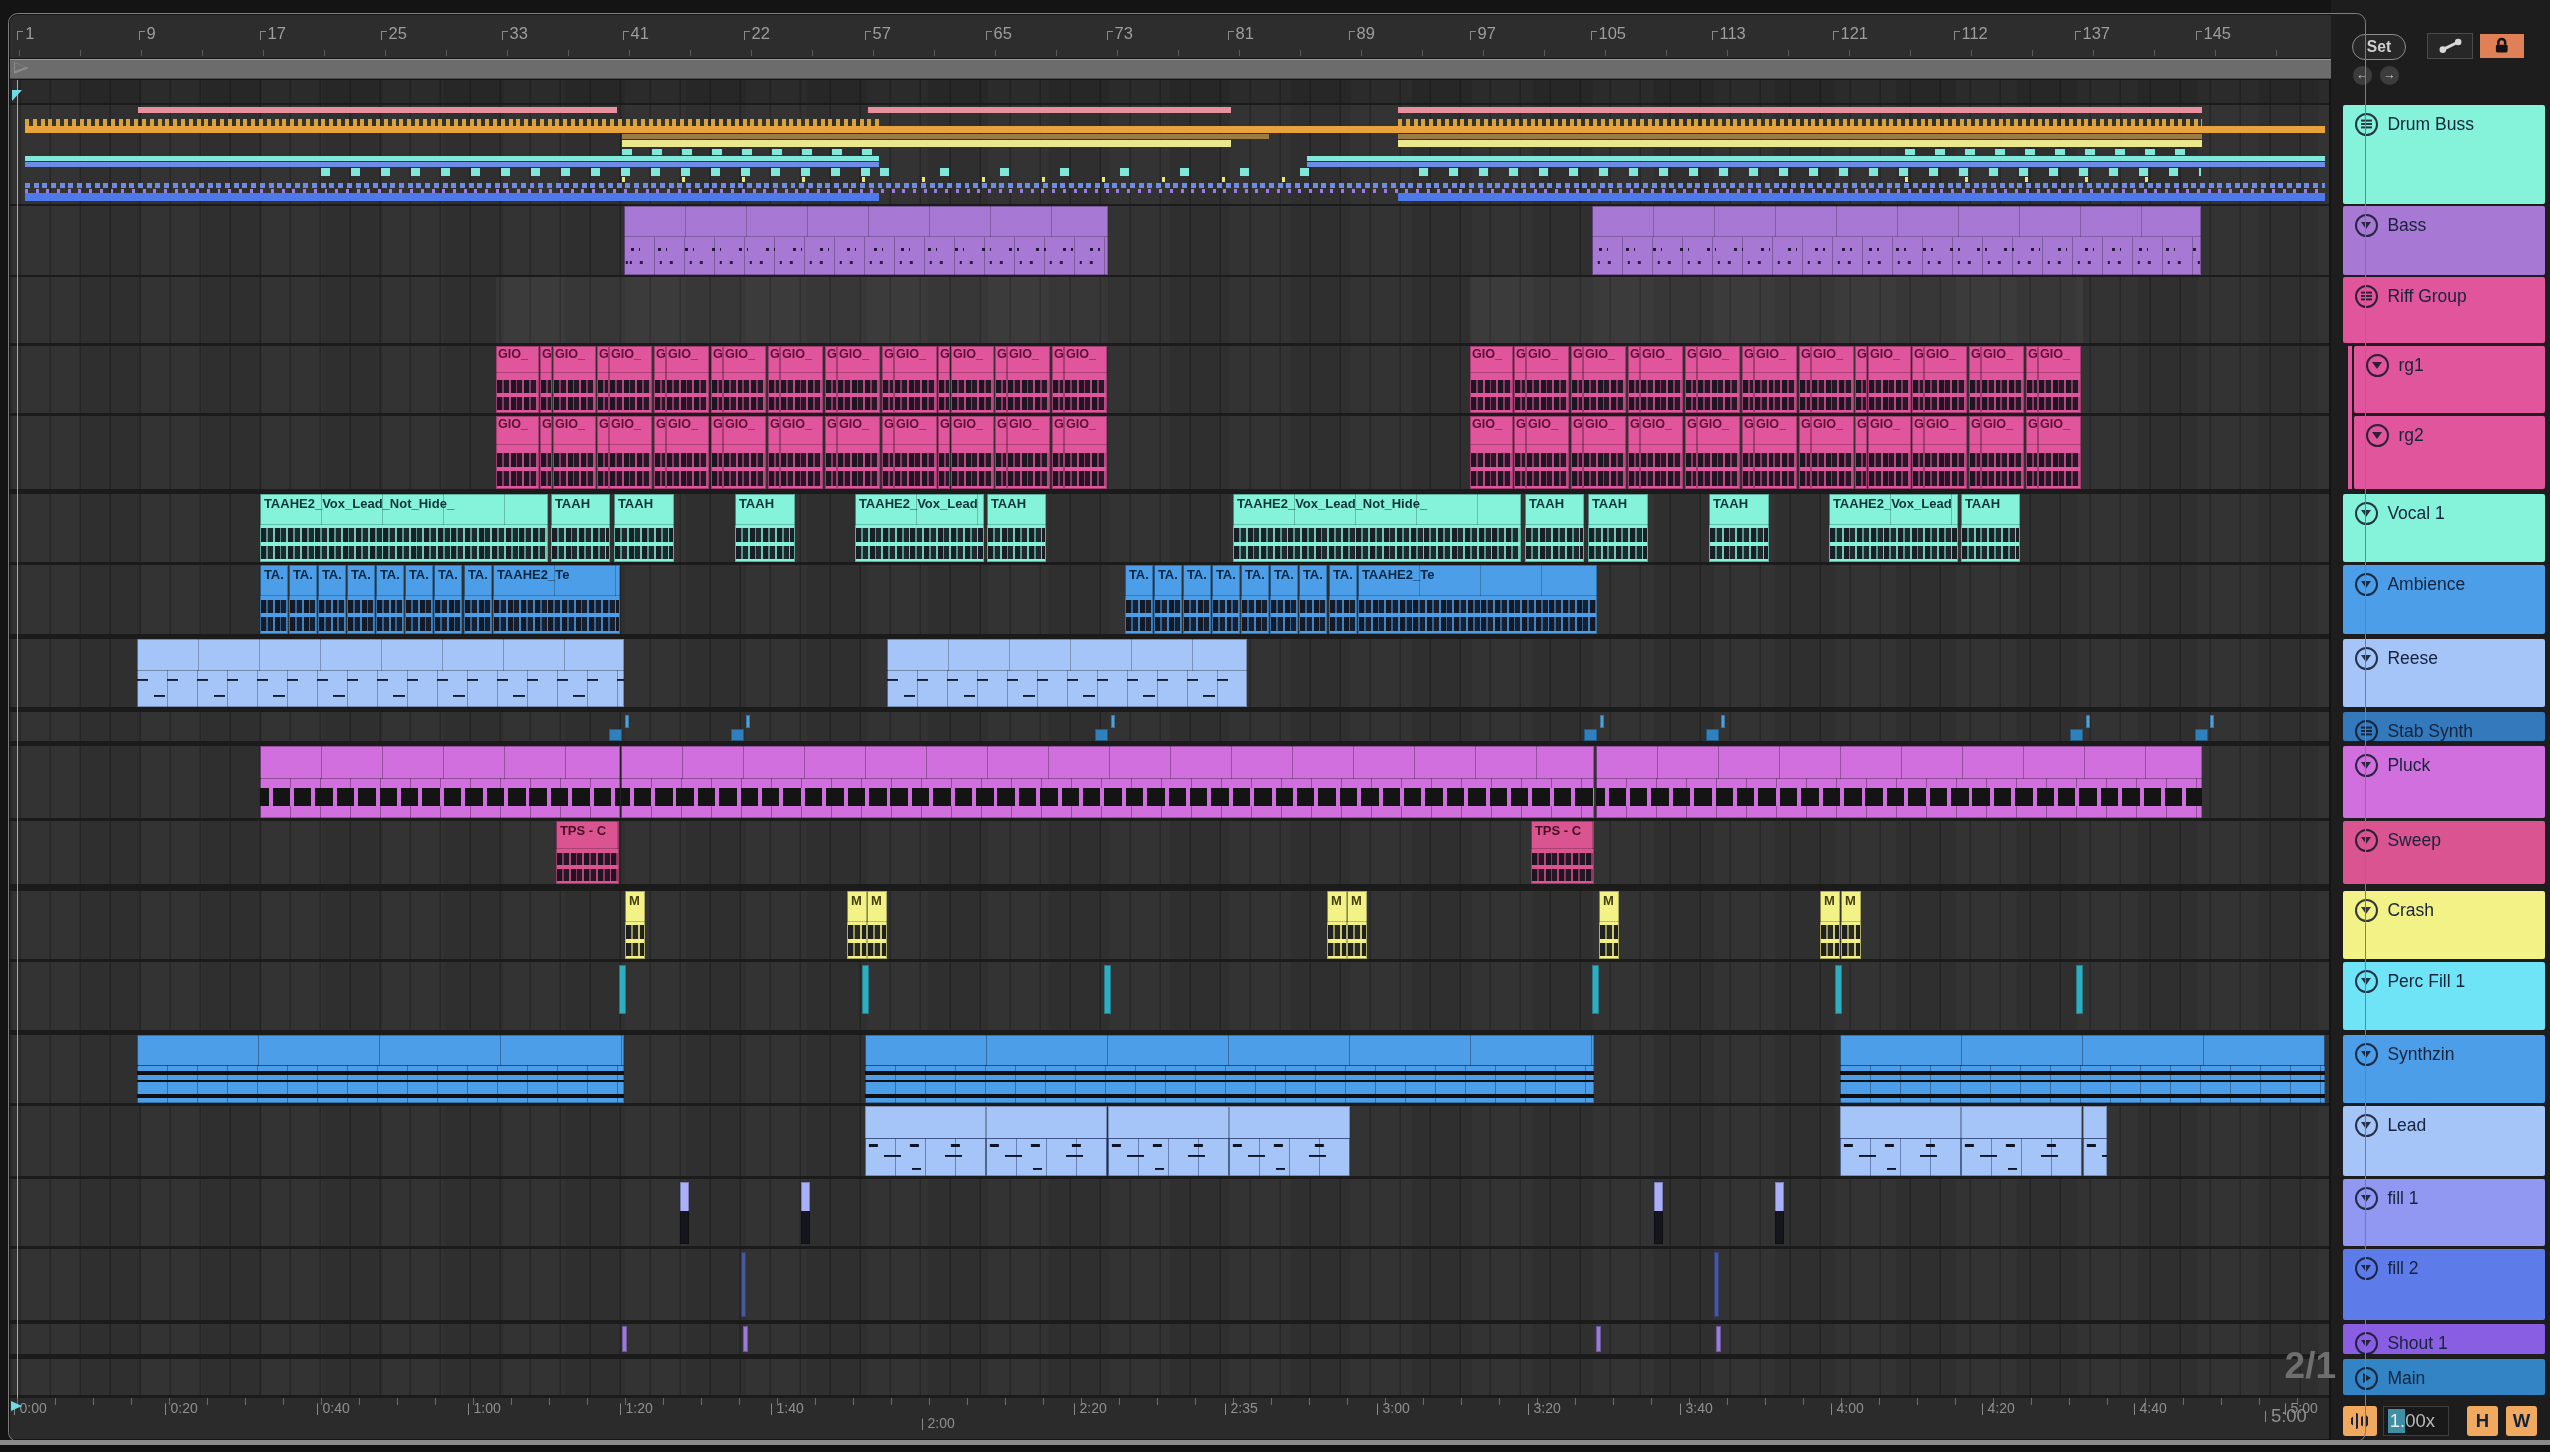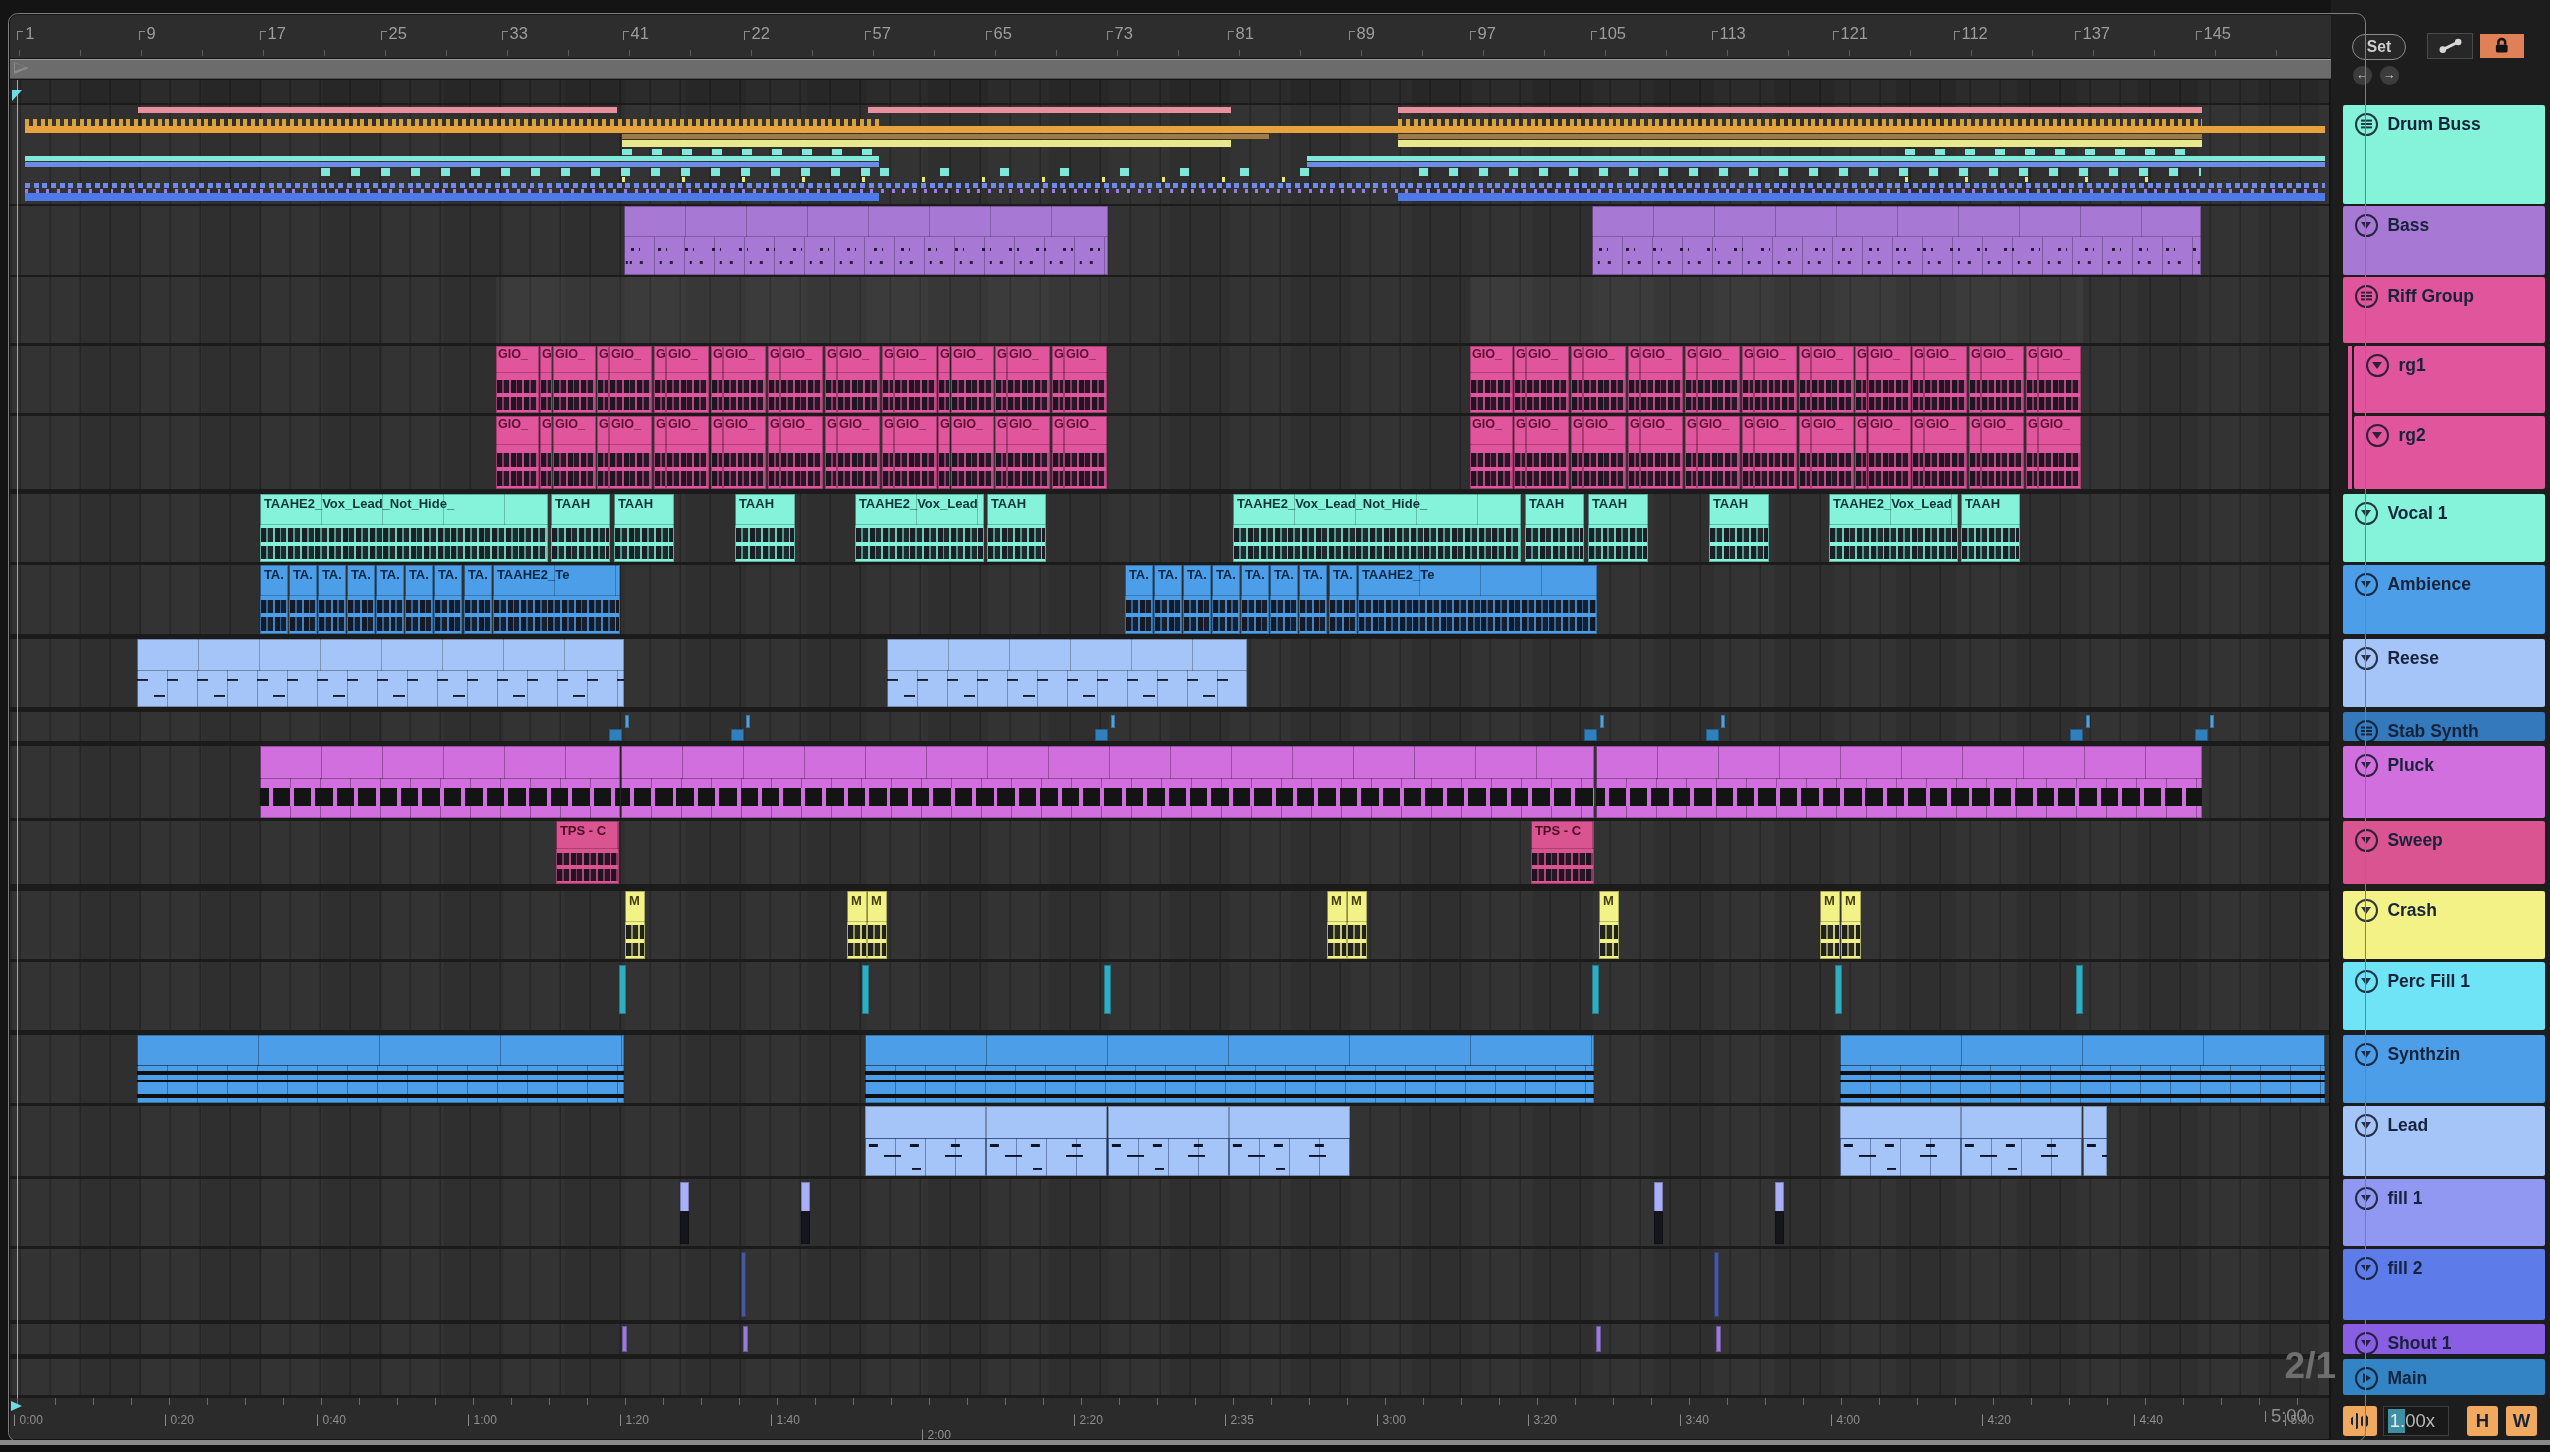--- a/index.html
+++ b/index.html
@@ -100,41 +100,41 @@
   #playhead{position:absolute;left:16.5px;top:80px;width:1.9px;height:1318px;background:rgba(110,220,230,.85);z-index:20;}
   #play-tri-top{position:absolute;left:11.7px;top:90px;width:0;height:0;z-index:21;
       border-left:10.7px solid #6eDCE6;border-top:0 solid transparent;border-bottom:11.7px solid transparent;}
   #play-tri-bot{position:absolute;left:10.7px;top:1401px;width:0;height:0;z-index:21;
       border-left:11.7px solid #6eDCE6;border-top:5.8px solid transparent;border-bottom:5.8px solid transparent;}
 
   
   #time-ruler{position:absolute;left:9.7px;top:1398px;width:2319px;height:41px;background:#2b2b2b;}
   #time-ruler .tickband{position:absolute;left:7.8px;right:0;top:0;height:6.8px;
       background:repeating-linear-gradient(90deg,#6a6a6a 0 1px,transparent 1px 38px);}
-  .time-label{position:absolute;top:15px;font-size:12px;color:#8f8f8f;white-space:nowrap;}
+  .time-label{position:absolute;top:2px;font-size:14px;color:#8f8f8f;white-space:nowrap;}
   .time-label::before{content:"";display:inline-block;width:3.9px;height:10.7px;border-left:1px solid #8a8a8a;
       border-bottom:0;margin-right:1px;vertical-align:-1.9px;border-top:1px solid transparent;}
 
   #timesig{position:absolute;left:2229px;top:1345px;width:107px;text-align:right;
       font-size:37px;font-weight:700;color:#6f6f6f;z-index:22;}
 
   
   #side-panel{position:absolute;left:2331px;top:0;width:220px;height:1452px;background:#1d1d1d;}
   .thead{position:absolute;left:2343px;width:202px;border-radius:1.9px;box-sizing:border-box;
          display:flex;align-items:flex-start;padding:7.8px 5.8px 0 11.7px;gap:9.7px;cursor:default;}
   .thead.indent{left:2354px;width:191px;}
   .thead .circ{flex:0 0 auto;width:23px;height:23px;border:2.4px solid rgba(15,22,40,.85);border-radius:50%;
       display:flex;align-items:center;justify-content:center;box-sizing:border-box;}
   .thead .tri{width:0;height:0;border-top:7.8px solid rgba(15,22,40,.85);
       border-left:5.3px solid transparent;border-right:5.3px solid transparent;margin-top:1px;}
   .thead .ptri{width:0;height:0;border-left:8.7px solid rgba(15,22,40,.85);
       border-top:5.3px solid transparent;border-bottom:5.3px solid transparent;margin-left:1.9px;}
   .thead .lines{width:10.7px;height:1.9px;background:rgba(15,22,40,.85);
       box-shadow:0 -3.4px 0 rgba(15,22,40,.85),0 3.4px 0 rgba(15,22,40,.85);}
-  .thead .tname{font-size:17.5px;font-weight:700;color:#16233b;line-height:23px;white-space:nowrap;}
+  .thead .tname{font-size:17.5px;font-weight:400;color:#16233b;line-height:23px;white-space:nowrap;}
   #group-spine{position:absolute;left:2348px;width:3.9px;background:#E0559C;}
 
   
   #set-btn{position:absolute;left:2352px;top:34px;width:52px;height:24px;border:1.9px solid #8d8d8d;border-radius:13.6px;
       background:#272727;color:#cfcfcf;font-size:15.6px;font-weight:600;text-align:center;line-height:23px;}
   #link-btn{position:absolute;left:2427px;top:33px;width:46px;height:26px;background:#272727;
       border:1.9px solid #4a4a4a;box-sizing:border-box;display:flex;align-items:center;justify-content:center;}
   #lock-btn{position:absolute;left:2479px;top:33px;width:46px;height:26px;background:#DF8056;
       border:1.9px solid #1c1c1c;box-sizing:border-box;display:flex;align-items:center;justify-content:center;}
   .nav-circ{position:absolute;width:18.5px;height:18.5px;border-radius:50%;background:#3c3c3c;color:#cfcfcf;

